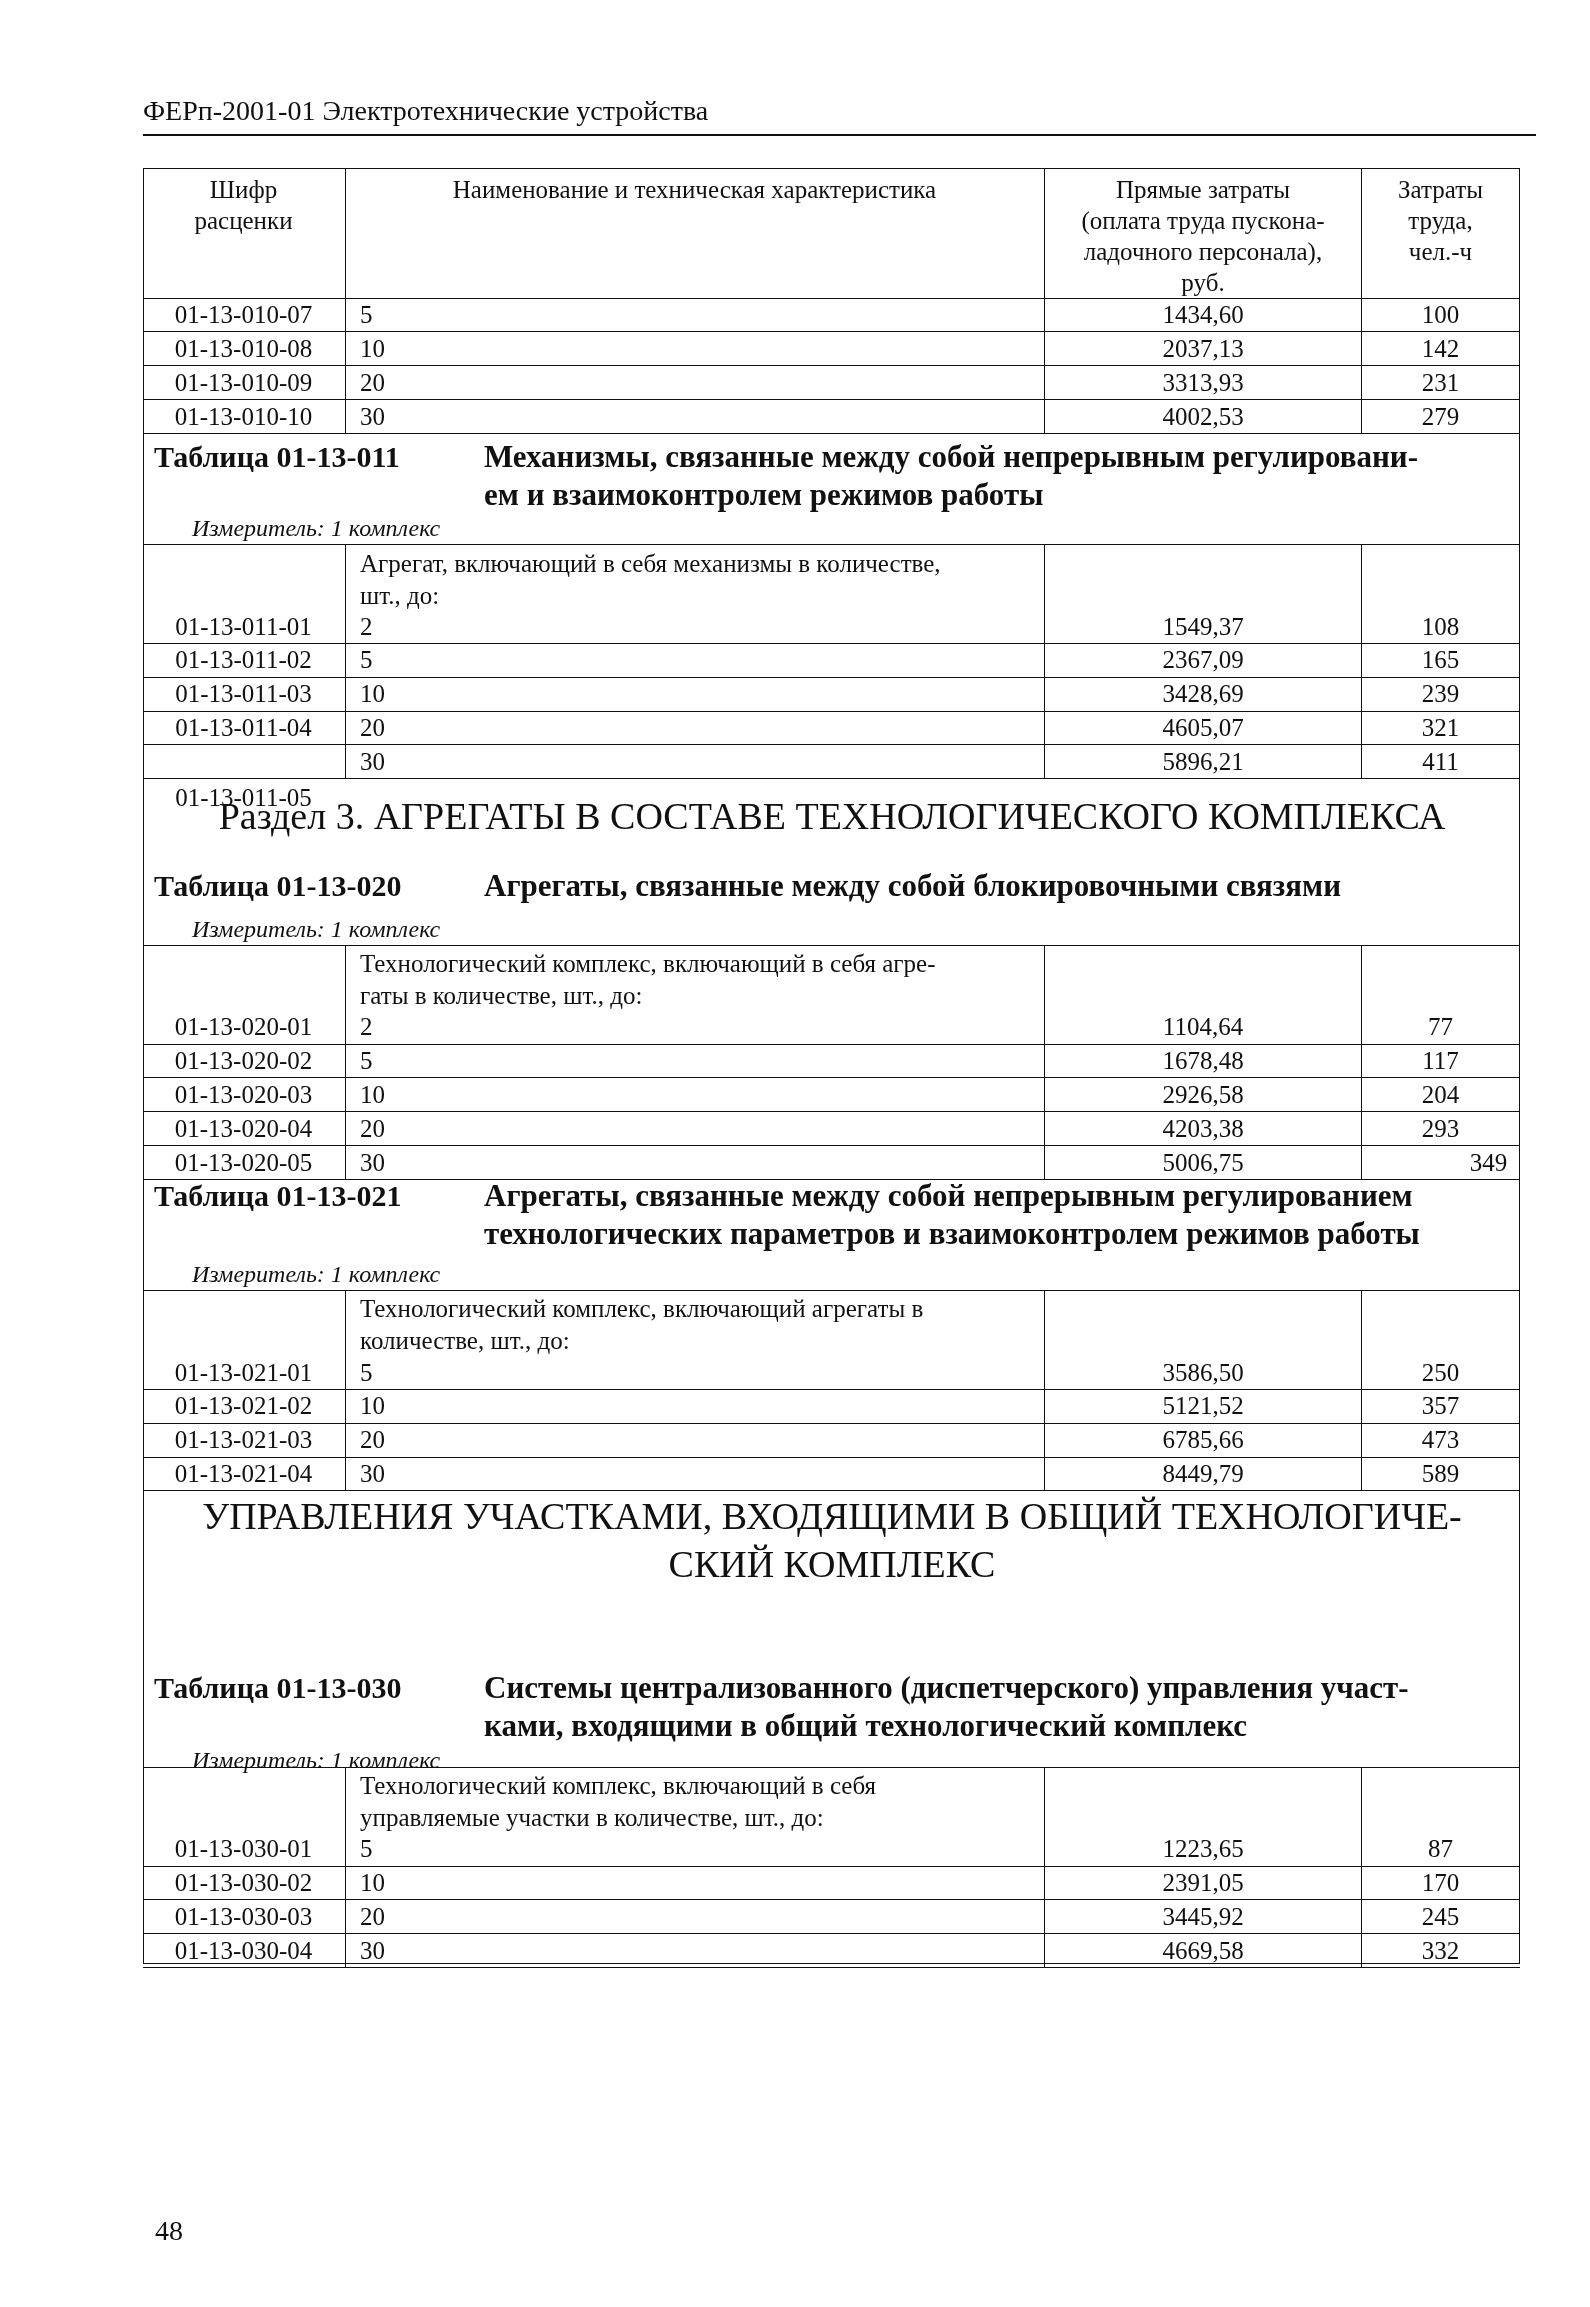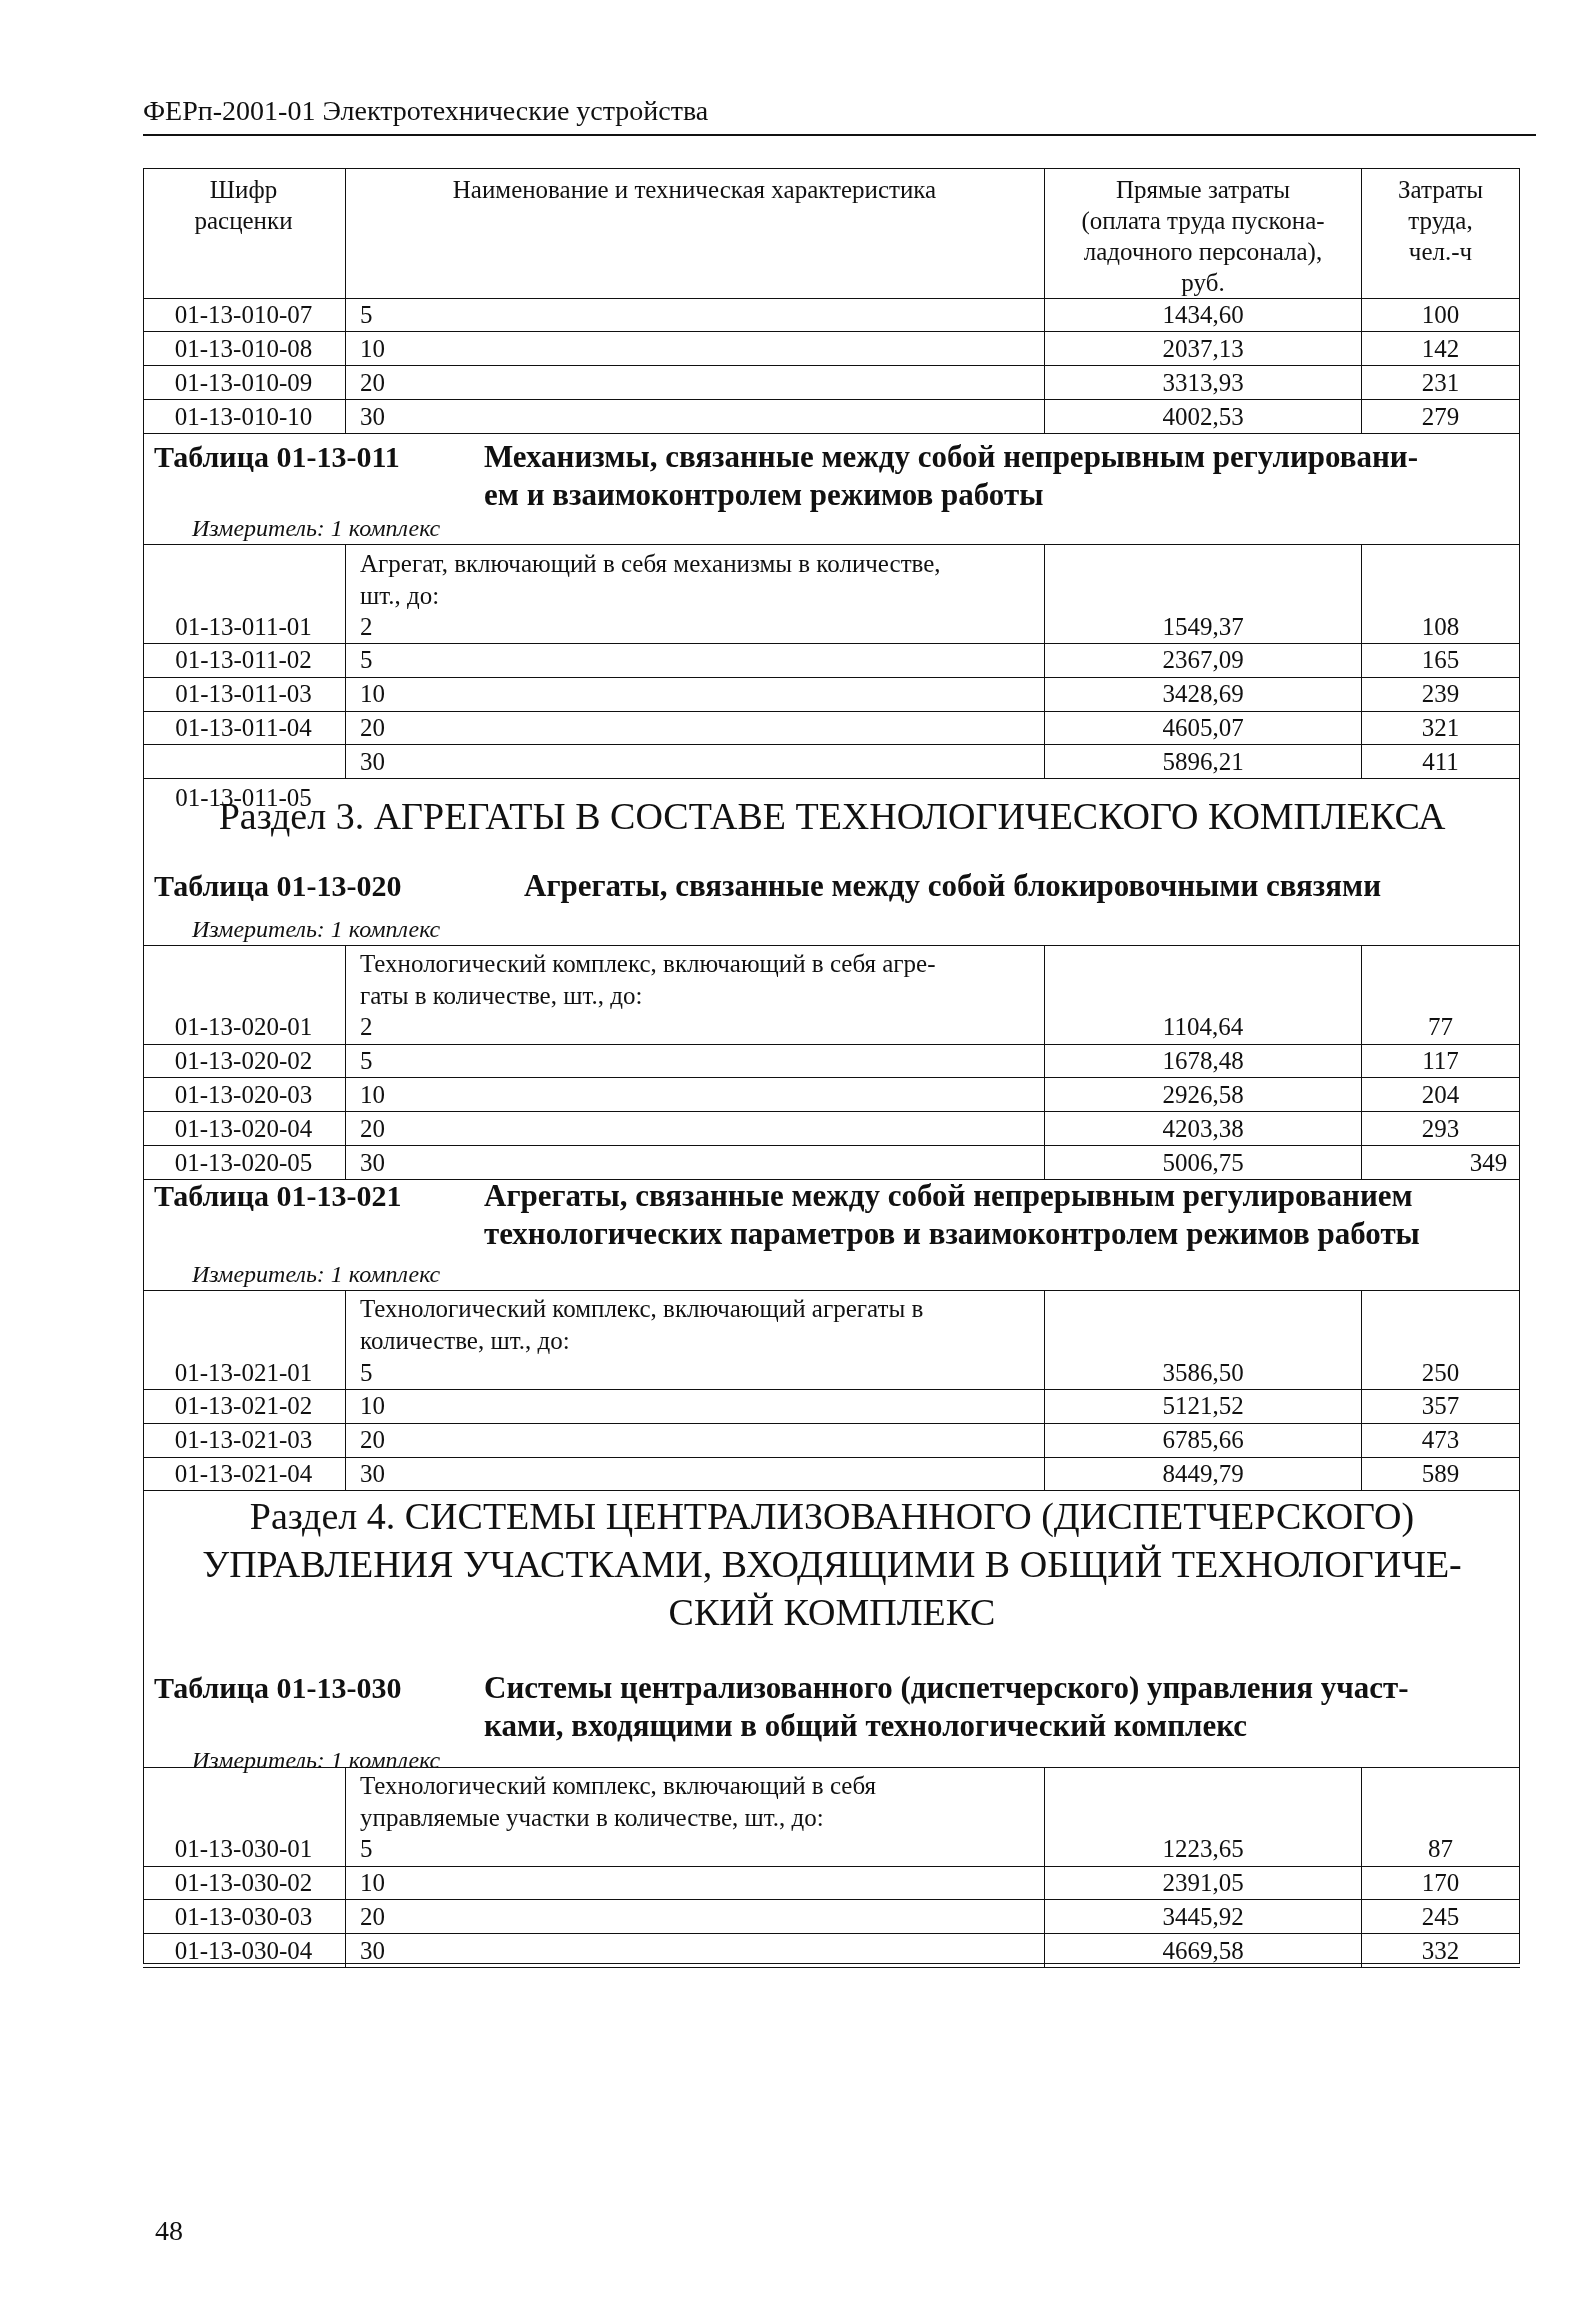--- a/index.html
+++ b/index.html
@@ -105,40 +105,39 @@
   <div>ем и взаимоконтролем режимов работы</div>
 </div>
 <div class="unit" style="top:514px;">Измеритель: 1 комплекс</div>
 <div class="group" style="top:548px;">
   <div>Агрегат, включающий в себя механизмы в количестве,</div>
   <div>шт., до:</div>
 </div>
 
 <div class="section" style="top:792px;">Раздел 3. АГРЕГАТЫ В СОСТАВЕ ТЕХНОЛОГИЧЕСКОГО КОМПЛЕКСА</div>
 <div class="caption-code" style="top:867px;">Таблица 01-13-020</div>
-<div class="caption-title" style="top:867px;margin-left:40px;">Агрегаты, связанные между собой блокировочными связями</div>
+<div class="caption-title" style="top:867px;">Агрегаты, связанные между собой блокировочными связями</div>
 <div class="unit" style="top:915px;">Измеритель: 1 комплекс</div>
 <div class="group" style="top:948px;">
   <div>Технологический комплекс, включающий в себя агре-</div>
   <div>гаты в количестве, шт., до:</div>
 </div>
 
 <div class="caption-code" style="top:1177px;">Таблица 01-13-021</div>
 <div class="caption-title" style="top:1177px;">
   <div>Агрегаты, связанные между собой непрерывным регулированием</div>
   <div>технологических параметров и взаимоконтролем режимов работы</div>
 </div>
 <div class="unit" style="top:1260px;">Измеритель: 1 комплекс</div>
 <div class="group" style="top:1293px;">
   <div>Технологический комплекс, включающий агрегаты в</div>
   <div>количестве, шт., до:</div>
 </div>
 
 <div class="section" style="top:1492px;">
-  <div>Раздел 4. СИСТЕМЫ ЦЕНТРАЛИЗОВАННОГО (ДИСПЕТЧЕРСКОГО)</div>
   <div>УПРАВЛЕНИЯ УЧАСТКАМИ, ВХОДЯЩИМИ В ОБЩИЙ ТЕХНОЛОГИЧЕ-</div>
   <div>СКИЙ КОМПЛЕКС</div>
 </div>
 <div class="caption-code" style="top:1669px;">Таблица 01-13-030</div>
 <div class="caption-title" style="top:1669px;">
   <div>Системы централизованного (диспетчерского) управления участ-</div>
   <div>ками, входящими в общий технологический комплекс</div>
 </div>
 <div class="unit" style="top:1746px;">Измеритель: 1 комплекс</div>
 <div class="group" style="top:1770px;">

